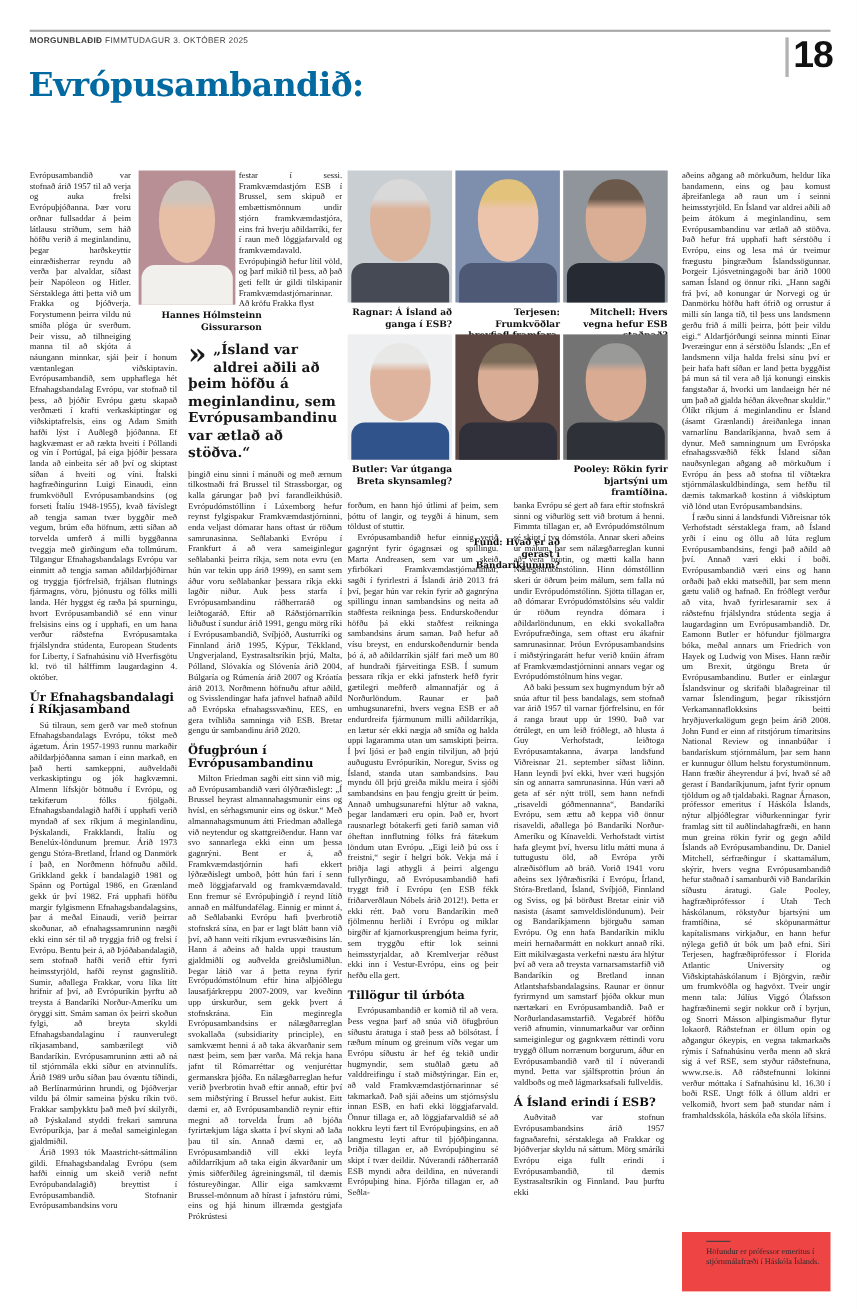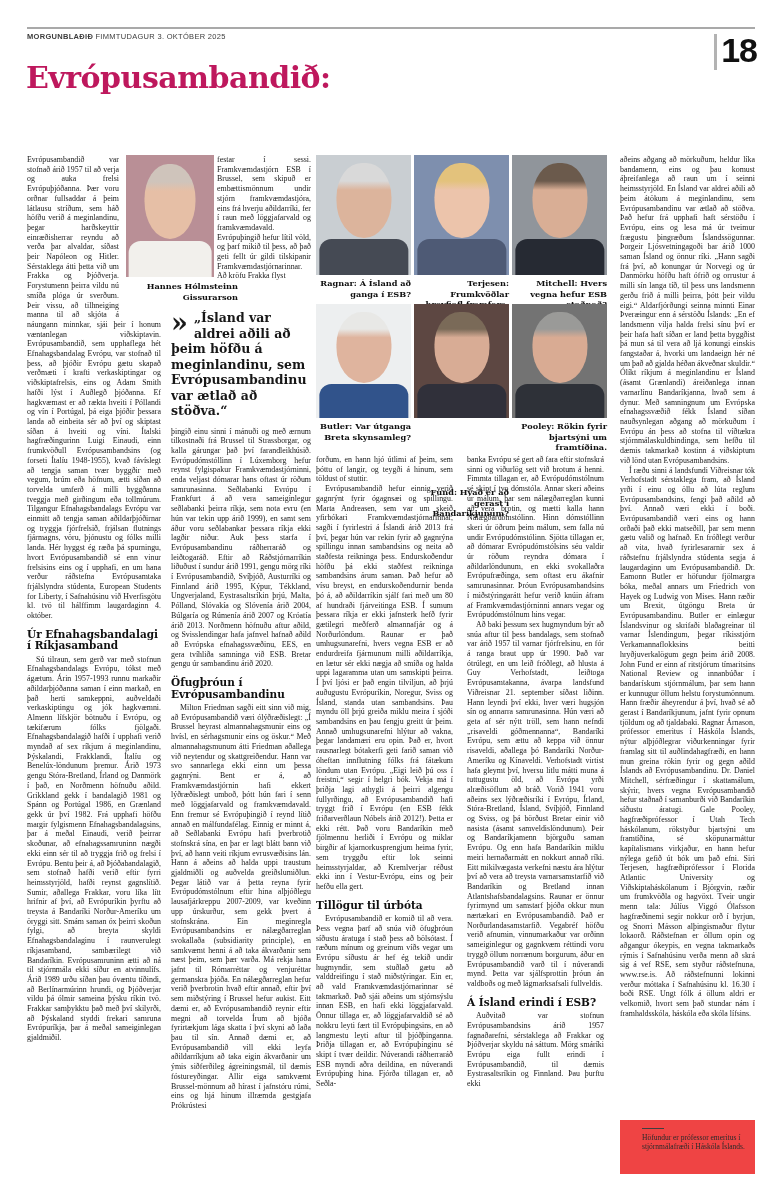--- a/index.html
+++ b/index.html
@@ -8,21 +8,21 @@
   
   .top-rule{position:absolute;left:27px;right:24px;top:27px;height:2px;background:#a9a9a9;}
   .kicker{position:absolute;left:27px;top:32px;font-family:"Liberation Sans",sans-serif;
           font-size:7.5px;letter-spacing:.3px;color:#3c3c3c;white-space:nowrap;}
   .kicker .mh{font-weight:bold;}
   .folio{position:absolute;right:22px;top:31px;display:flex;align-items:flex-start;}
   .folio-bar{width:3px;height:36px;background:#b3b3b3;margin:3px 4px 0 0;}
   .folio-num{font-family:"Liberation Sans",sans-serif;font-weight:bold;font-size:34px;
              line-height:38px;letter-spacing:-1px;color:#111;}
   .headline{position:absolute;left:26px;top:62px;margin:0;font-family:"DejaVu Serif",serif;
-            font-weight:bold;font-size:30px;line-height:31px;letter-spacing:-.5px;color:#be185d;}
+            font-weight:bold;font-size:30px;line-height:31px;letter-spacing:-.5px;color:#0369a1;}
   
   .content{position:absolute;left:27px;top:155px;width:728px;height:1015px;}
   .col{position:absolute;top:0;height:1015px;overflow:hidden;box-sizing:border-box;
        font-size:7.9px;line-height:9.7px;text-align:justify;}
   .c0{left:0;width:134px}
   .c1{left:144px;width:140px}
   .c2{left:289px;width:137px;padding-top:300px;}
   .c3{left:440px;width:137px;padding-top:300px;}
   .c4{left:593px;width:135px;}
   .spacer{background:transparent;}
@@ -106,20 +106,21 @@
       <div class="photo" style="left: 485px; top: 149px; width: 95px; height: 114px; --bg: #737373; --hair: #9a9a98; --skin: #d9ab93; --suit: #2e3138;">
         <div class="head"></div>
         <div class="torso"></div>
       </div>
       <div class="pcap" style="left: 485px; top: 266px; width: 95px;">Pooley: Rökin fyrir bjartsýni um framtíðina.</div>
       <div class="col c0">
         <div class="spacer sr"></div>
         <p class="para">Evrópusambandið var stofnað árið 1957 til að verja og auka frelsi Evrópuþjóðanna. Þær voru orðnar fullsaddar á þeim látlausu stríðum, sem háð höfðu verið á meginlandinu, þegar harðskeyttir einræðisherrar reyndu að verða þar alvaldar, síðast þeir Napóleon og Hitler. Sérstaklega átti þetta við um Frakka og Þjóðverja. Forystumenn þeirra vildu nú smíða plóga úr sverðum. Þeir vissu, að tilhneiging manna til að skjóta á náungann minnkar, sjái þeir í honum væntanlegan viðskiptavin. Evrópusambandið, sem upphaflega hét Efnahagsbandalag Evrópu, var stofnað til þess, að þjóðir Evrópu gætu skapað verðmæti í krafti verkaskiptingar og viðskiptafrelsis, eins og Adam Smith hafði lýst í Auðlegð þjóðanna. Ef hagkvæmast er að rækta hveiti í Póllandi og vín í Portúgal, þá eiga þjóðir þessara landa að einbeita sér að því og skiptast síðan á hveiti og víni. Ítalski hagfræðingurinn Luigi Einaudi, einn frumkvöðull Evrópusambandsins (og forseti Ítalíu 1948-1955), kvað fávíslegt að tengja saman tvær byggðir með vegum, brúm eða höfnum, ætti síðan að torvelda umferð á milli byggðanna tveggja með girðingum eða tollmúrum. Tilgangur Efnahagsbandalags Evrópu var einmitt að tengja saman aðildarþjóðirnar og tryggja fjórfrelsið, frjálsan flutnings fjármagns, vöru, þjónustu og fólks milli landa. Hér hyggst ég ræða þá spurningu, hvort Evrópusambandið sé enn vinur frelsisins eins og í upphafi, en um hana verður ráðstefna Evrópusamtaka frjálslyndra stúdenta, European Students for Liberty, í Safnahúsinu við Hverfisgötu kl. tvö til hálffimm laugardaginn 4. október.</p>
         <h3>Úr Efnahagsbandalagi í Ríkjasamband</h3>
         <p class="para ind">Sú tilraun, sem gerð var með stofnun Efnahagsbandalags Evrópu, tókst með ágætum. Árin 1957-1993 runnu markaðir aðildarþjóðanna saman í einn markað, en það herti samkeppni, auðveldaði verkaskiptingu og jók hagkvæmni. Almenn lífskjör bötnuðu í Evrópu, og tækifærum fólks fjölgaði. Efnahagsbandalagið hafði í upphafi verið myndað af sex ríkjum á meginlandinu, Þýskalandi, Frakklandi, Ítalíu og Benelúx-löndunum þremur. Árið 1973 gengu Stóra-Bretland, Írland og Danmörk í það, en Norðmenn höfnuðu aðild. Grikkland gekk í bandalagið 1981 og Spánn og Portúgal 1986, en Grænland gekk úr því 1982. Frá upphafi höfðu margir fylgismenn Efnahagsbandalagsins, þar á meðal Einaudi, verið þeirrar skoðunar, að efnahagssamruninn nægði ekki einn sér til að tryggja frið og frelsi í Evrópu. Bentu þeir á, að Þjóðabandalagið, sem stofnað hafði verið eftir fyrri heimsstyrjöld, hafði reynst gagnslítið. Sumir, aðallega Frakkar, voru líka lítt hrifnir af því, að Evrópuríkin þyrftu að treysta á Bandaríki Norður-Ameríku um öryggi sitt. Smám saman óx þeirri skoðun fylgi, að breyta skyldi Efnahagsbandalaginu í raunverulegt ríkjasamband, sambærilegt við Bandaríkin. Evrópusamruninn ætti að ná til stjórnmála ekki síður en atvinnulífs. Árið 1989 urðu síðan þau óvæntu tíðindi, að Berlínarmúrinn hrundi, og Þjóðverjar vildu þá ólmir sameina þýsku ríkin tvö. Frakkar samþykktu það með því skilyrði, að Þýskaland styddi frekari samruna Evrópuríkja, þar á meðal sameiginlegan gjaldmiðil.</p>
+        <p class="para ind">Árið 1993 tók Maastricht-sáttmálinn gildi. Efnahagsbandalag Evrópu (sem hafði einnig um skeið verið nefnt Evrópubandalagið) breyttist í Evrópusambandið. Stofnanir Evrópusambandsins voru</p>
       </div>
       <div class="col c1">
         <div class="spacer sl"></div>
         <p class="para">festar í sessi. Framkvæmdastjórn ESB í Brussel, sem skipuð er embættismönnum undir stjórn framkvæmdastjóra, eins frá hverju aðildarríki, fer í raun með löggjafarvald og framkvæmdavald. Evrópuþingið hefur lítil völd, og þarf mikið til þess, að það geti fellt úr gildi tilskipanir Framkvæmdastjórnarinnar. Að kröfu Frakka flyst</p>
         <div class="pq"><span class="pq-mark">»</span><span>„Ísland var aldrei aðili að þeim höfðu á meginlandinu, sem Evrópusambandinu var ætlað að stöðva.“</span></div>
         <p class="para">þingið einu sinni í mánuði og með ærnum tilkostnaði frá Brussel til Strassborgar, og kalla gárungar það því farandleikhúsið. Evrópudómstóllinn í Lúxemborg hefur reynst fylgispakur Framkvæmdastjórninni, enda veljast dómarar hans oftast úr röðum samrunasinna. Seðlabanki Evrópu í Frankfurt á að vera sameiginlegur seðlabanki þeirra ríkja, sem nota evru (en hún var tekin upp árið 1999), en samt sem áður voru seðlabankar þessara ríkja ekki lagðir niður. Auk þess starfa í Evrópusambandinu ráðherraráð og leiðtogaráð. Eftir að Ráðstjórnarríkin liðuðust í sundur árið 1991, gengu mörg ríki í Evrópusambandið, Svíþjóð, Austurríki og Finnland árið 1995, Kýpur, Tékkland, Ungverjaland, Eystrasaltsríkin þrjú, Malta, Pólland, Slóvakía og Slóvenía árið 2004, Búlgaría og Rúmenía árið 2007 og Króatía árið 2013. Norðmenn höfnuðu aftur aðild, og Svisslendingar hafa jafnvel hafnað aðild að Evrópska efnahagssvæðinu, EES, en gera tvíhliða samninga við ESB. Bretar gengu úr sambandinu árið 2020.</p>
         <h3>Öfugþróun í Evrópusambandinu</h3>
         <p class="para ind">Milton Friedman sagði eitt sinn við mig, að Evrópusambandið væri ólýðræðislegt: „Í Brussel heyrast almannahagsmunir eins og hvísl, en sérhagsmunir eins og öskur.“ Með almannahagsmunum átti Friedman aðallega við neytendur og skattgreiðendur. Hann var svo sannarlega ekki einn um þessa gagnrýni. Bent er á, að Framkvæmdastjórnin hafi ekkert lýðræðislegt umboð, þótt hún fari í senn með löggjafarvald og framkvæmdavald. Enn fremur sé Evrópuþingið í reynd lítið annað en málfundafélag. Einnig er minnt á, að Seðlabanki Evrópu hafi þverbrotið stofnskrá sína, en þar er lagt blátt bann við því, að hann veiti ríkjum evrusvæðisins lán. Hann á aðeins að halda uppi traustum gjaldmiðli og auðvelda greiðslumiðlun. Þegar látið var á þetta reyna fyrir Evrópudómstólnum eftir hina alþjóðlegu lausafjárkreppu 2007-2009, var kveðinn upp úrskurður, sem gekk þvert á stofnskrána. Ein meginregla Evrópusambandsins er nálægðarreglan svokallaða (subsidiarity principle), en samkvæmt henni á að taka ákvarðanir sem næst þeim, sem þær varða. Má rekja hana jafnt til Rómarréttar og venjuréttar germanskra þjóða. En nálægðarreglan hefur verið þverbrotin hvað eftir annað, eftir því sem miðstýring í Brussel hefur aukist. Eitt dæmi er, að Evrópusambandið reynir eftir megni að torvelda Írum að bjóða fyrirtækjum lága skatta í því skyni að laða þau til sín. Annað dæmi er, að Evrópusambandið vill ekki leyfa aðildarríkjum að taka eigin ákvarðanir um ýmis siðferðileg ágreiningsmál, til dæmis fóstureyðingar. Allir eiga samkvæmt Brussel-mönnum að hírast í jafnstóru rúmi, eins og hjá hinum illræmda gestgjafa Prókrústesi</p>
       </div>
       <div class="col c2">

